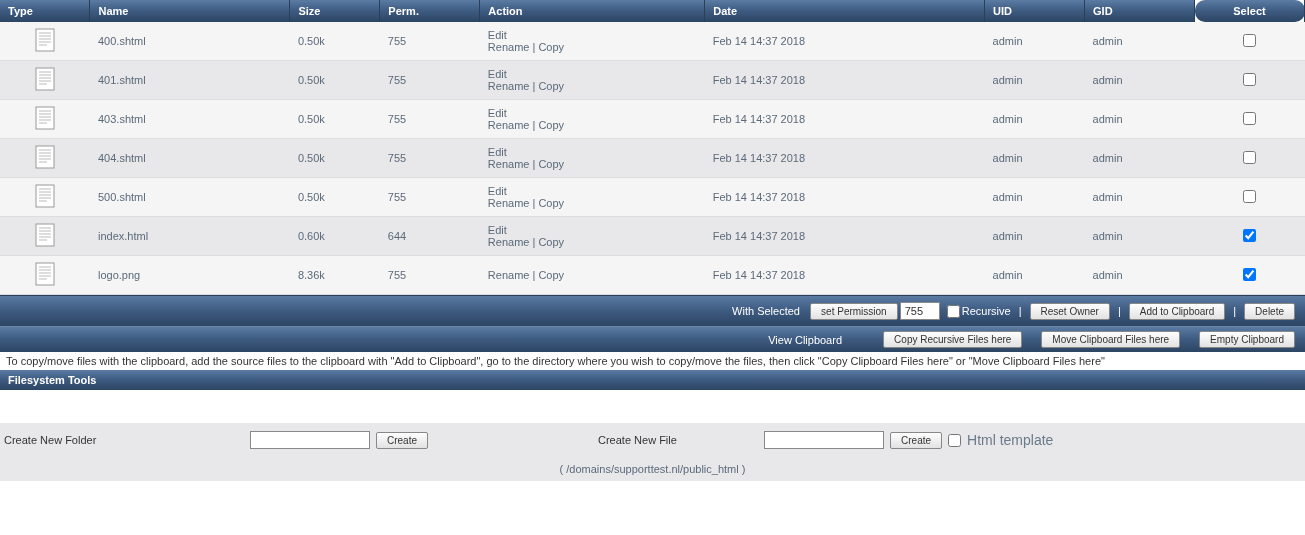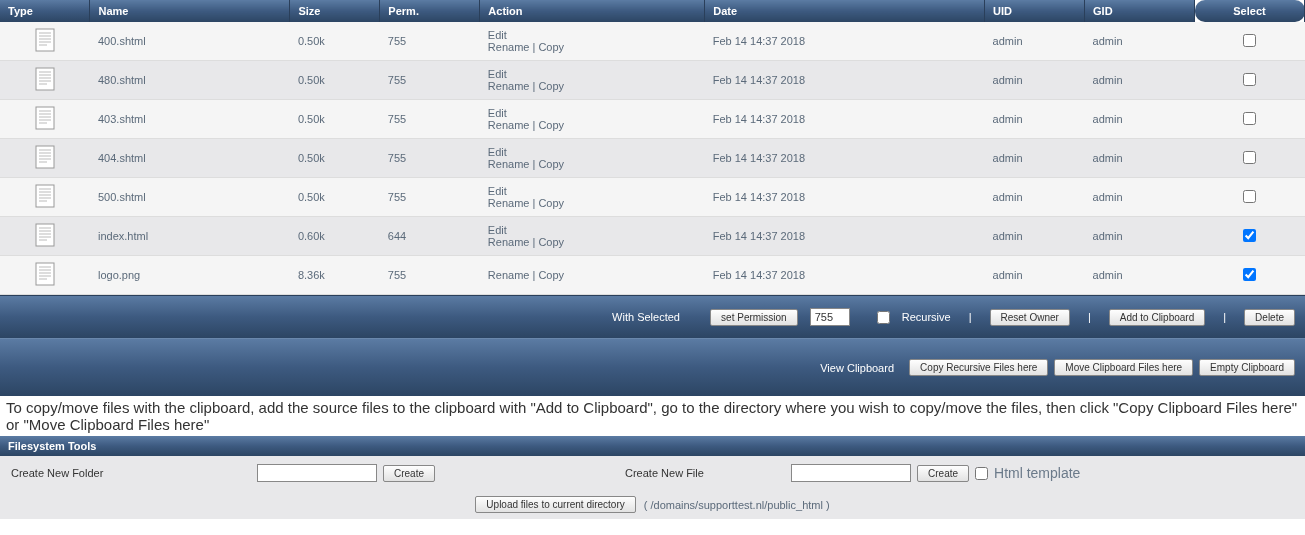--- a/index.html
+++ b/index.html
@@ -21,44 +21,44 @@
 .col-perm { width: 100px; }
 .col-action { width: 225px; }
 .col-date { width: 280px; }
 .col-uid { width: 100px; }
 .col-gid { width: 110px; }
 .col-select { width: 110px; text-align: center; }
 tbody td.col-select { text-align: center; }
 .action-link { color: #5b6a7a; text-decoration: none; cursor: pointer; }
 .toolbar {
   background: linear-gradient(to bottom, #5b7ba3 0%, #3d5a80 50%, #2c4563 100%);
-  color: #fff; padding: 12px 10px; display: flex; justify-content: flex-end; align-items: center; gap: 12px;
+  color: #fff; padding: 6px 10px; display: flex; justify-content: flex-end; align-items: center; gap: 2px;
   border-top: 1px solid #2a3f5a; font-size: 11px;
 }
 .toolbar2 {
   background: linear-gradient(to bottom, #5b7ba3 0%, #3d5a80 50%, #2c4563 100%);
-  color: #fff; padding: 20px 10px; display: flex; justify-content: flex-end; align-items: center; gap: 6px;
+  color: #fff; padding: 4px 10px; display: flex; justify-content: flex-end; align-items: center; gap: 19px;
   font-size: 11px; border-top: 1px solid #6a88ac;
 }
 .btn {
   background: linear-gradient(to bottom, #fefefe, #e2e2e2);
   border: 1px solid #888; border-radius: 2px; padding: 2px 10px; cursor: pointer;
   font-size: 10px; color: #333; font-family: inherit;
 }
 .txt-input {
   border: 1px solid #888; padding: 2px 4px; font-size: 11px; font-family: inherit;
   background: #fff; color: #333;
 }
 .sep { color: #fff; margin: 0 6px; }
-.help-text { padding: 3px 6px; font-size: 15px; color: #333; background: #fff; }
+.help-text { padding: 3px 6px; font-size: 11px; color: #333; background: #fff; }
 .section-header {
   background: linear-gradient(to bottom, #5b7ba3 0%, #3d5a80 50%, #2c4563 100%);
   color: #fff; padding: 4px 8px; font-weight: bold; font-size: 11px;
 }
-.tools-row { display: flex; align-items: center; padding: 8px 11px; gap: 20px; background: #e8e8ea; font-size: 11px; }
+.tools-row { display: flex; align-items: center; padding: 8px 4px; background: #e8e8ea; font-size: 11px; margin-top: 33px; }
 .tools-group { display: flex; align-items: center; gap: 6px; }
 .tools-label { color: #333; min-width: 120px; }
 .upload-row { display: flex; justify-content: center; align-items: center; padding: 6px; gap: 8px; background: #e8e8ea; font-size: 11px; color: #5b6a7a; }
 .checkbox-label { color: #6b7a8a; font-size: 14px; }
 input[type="checkbox"] { cursor: pointer; }
 </style>
 </head>
 <body>
 
 <table>
@@ -107,21 +107,21 @@
       </tr>
       <tr>
         <td><svg width="20" height="24" viewBox="0 0 20 24">
             <rect x="1" y="1" width="18" height="22" fill="#fff" stroke="#999"></rect>
             <line x1="4" y1="5" x2="16" y2="5" stroke="#bbb"></line>
             <line x1="4" y1="8" x2="16" y2="8" stroke="#bbb"></line>
             <line x1="4" y1="11" x2="16" y2="11" stroke="#bbb"></line>
             <line x1="4" y1="14" x2="16" y2="14" stroke="#bbb"></line>
             <line x1="4" y1="17" x2="12" y2="17" stroke="#bbb"></line>
           </svg></td>
-        <td><a class="action-link">480.shtml</a></td>
+        <td><a class="action-link">401.shtml</a></td>
         <td>0.50k</td>
         <td>755</td>
         <td><a class="action-link">Edit</a><br><a class="action-link">Rename</a> | <a class="action-link">Copy</a></td>
         <td>Feb 14 14:37 2018</td>
         <td>admin</td>
         <td>admin</td>
         <td class="col-select"><input type="checkbox" style=""></td>
       </tr>
       <tr>
         <td><svg width="20" height="24" viewBox="0 0 20 24">
@@ -253,15 +253,14 @@
   <div class="tools-group" style="margin-left:170px">
     <span class="tools-label" style="width:160px">Create New File</span>
     <input class="txt-input" style="width: 120px;">
     <button class="btn">Create</button>
     <input type="checkbox" style="">
     <span class="checkbox-label">Html template</span>
   </div>
 </div>
 
 <div class="upload-row">
-  <button class="btn">Upload files to current directory</button>
   <span>( /domains/supporttest.nl/public_html )</span>
 </div>
 
 </body></html>

